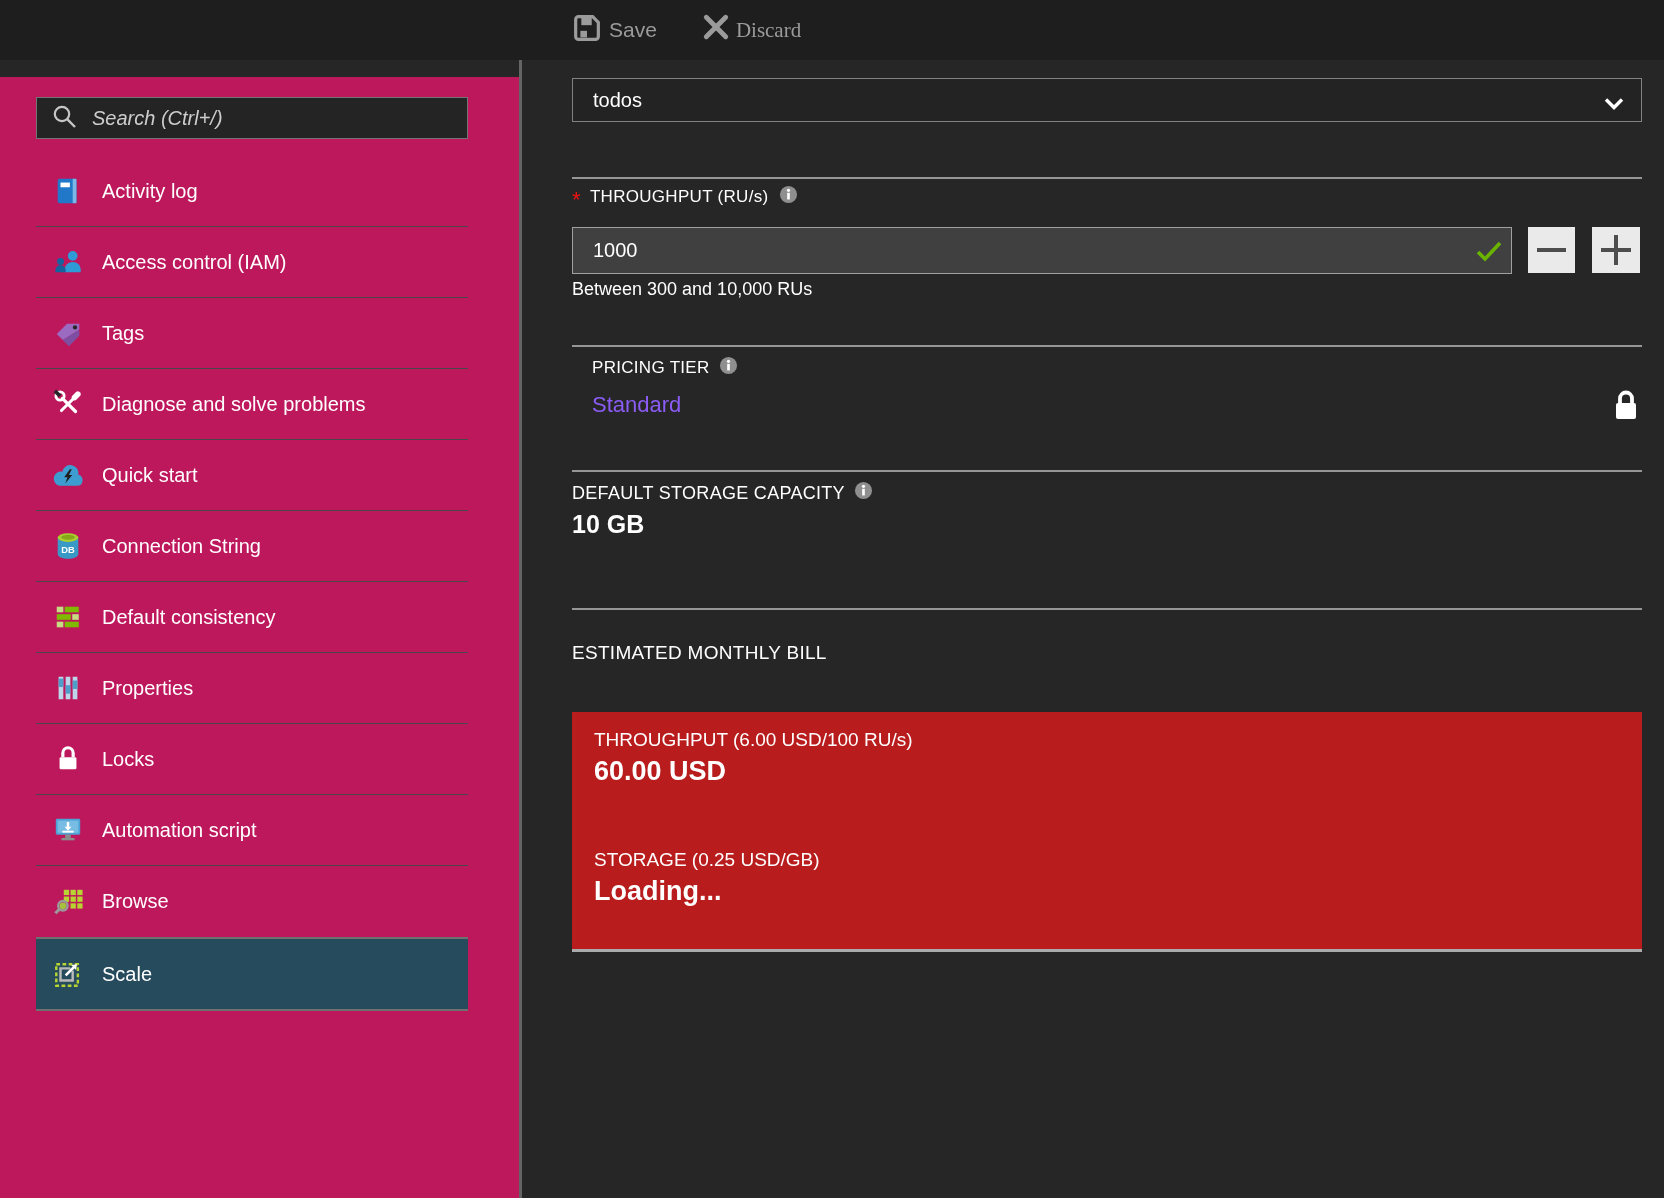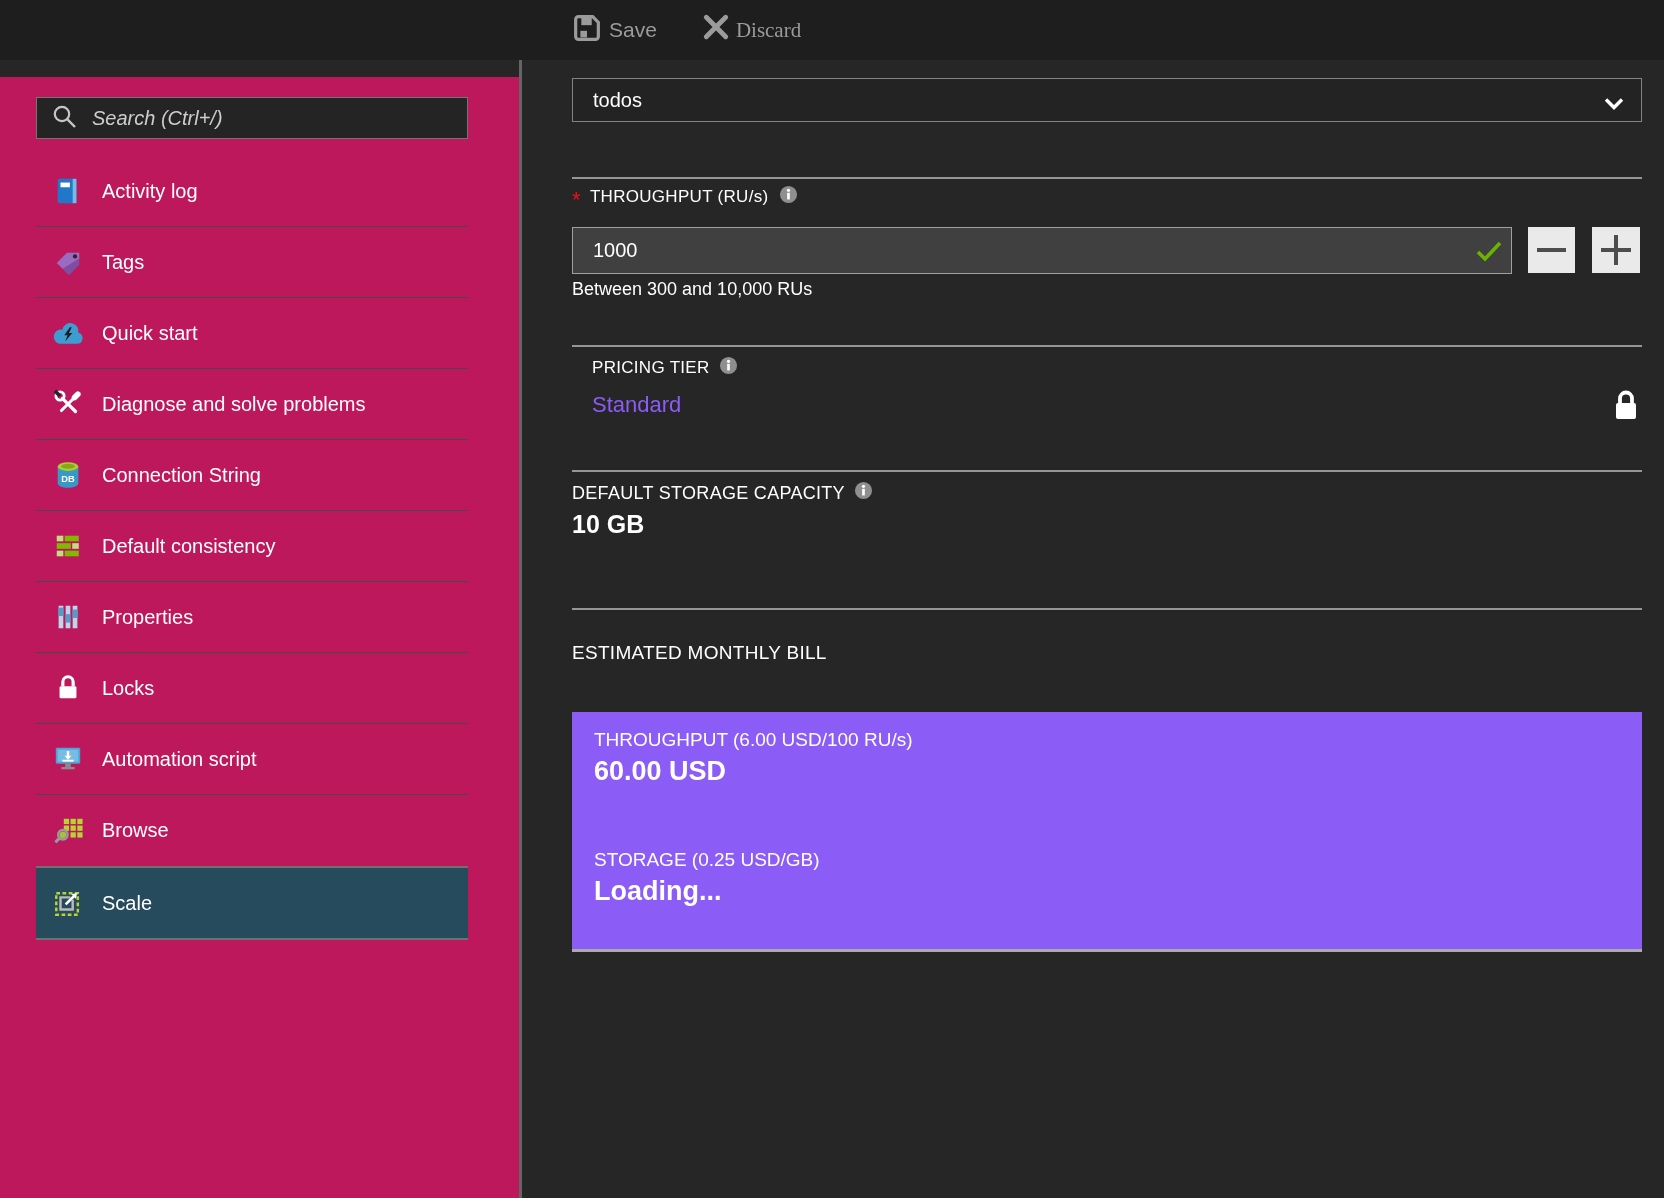--- a/index.html
+++ b/index.html
@@ -44,21 +44,21 @@
   .numinput .okmark { position:absolute; right:8px; top:13px; }
   .stepbtn { position:absolute; top:167px; width:47px; height:46px; background:#eaeaea; display:flex; align-items:center; justify-content:center; cursor:pointer; }
 
   .hint { position:absolute; left:0; top:219px; font-size:18px; color:#fff; }
 
   .bigval { position:absolute; font-size:22px; color:#8b5cf6; }
   .boldval { position:absolute; font-size:25px; font-weight:700; color:#fff; }
 
   .lockwrap { position:absolute; right:2px; top:328px; }
 
-  .billpanel { position:absolute; left:0; top:652px; width:1070px; height:240px; background:#8b5cf6; border-bottom:3px solid #ababab; }
+  .billpanel { position:absolute; left:0; top:652px; width:1070px; height:240px; background:#b91c1c; border-bottom:3px solid #ababab; }
   .billpanel .blabel { position:absolute; left:22px; font-size:19px; color:#fff; }
   .billpanel .bvalue { position:absolute; left:22px; font-size:27px; font-weight:700; color:#fff; }
 </style>
 </head>
 <body>
 
 <div class="screen">
 
   <div class="topband">
     <div class="toolbar">
@@ -101,53 +101,64 @@
         <span class="ic">
           <svg width="30" height="30" viewBox="0 0 32 32">
             <rect x="5" y="3" width="20" height="26" rx="2" fill="#2178c9"></rect>
             <rect x="21" y="3" width="4" height="26" fill="#7ab8e8"></rect>
             <rect x="8" y="7" width="10" height="5" fill="#fff"></rect>
           </svg>
         </span>
         <span class="lbl">Activity log</span>
       </div>
 
+      <div class="navrow">
+        <span class="ic">
+          <svg width="31" height="30" viewBox="0 0 32 32">
+            <circle cx="20.5" cy="9.5" r="5.2" fill="#2e9bd6"></circle>
+            <path d="M12,27 v-3.5 a8.5,7.5 0 0 1 17,0 V27 z" fill="#2e9bd6"></path>
+            <circle cx="7.5" cy="15.5" r="3.7" fill="#15639e"></circle>
+            <path d="M2,27 v-2.5 a5.5,5 0 0 1 11,0 V27 z" fill="#15639e"></path>
+          </svg>
+        </span>
+        <span class="lbl">Access control (IAM)</span>
+      </div>
 
       <div class="navrow">
         <span class="ic">
           <svg width="30" height="30" viewBox="0 0 32 32">
             <polygon points="4,17 15,6 28,6 28,12.5 10.5,23.5" fill="#9a6bc0"></polygon>
             <polygon points="4,17 10.5,23.5 28,12.5 28,19 17,30 4,17" fill="#7d4fa3"></polygon>
             <circle cx="23.5" cy="10" r="2.3" fill="#262626"></circle>
           </svg>
         </span>
         <span class="lbl">Tags</span>
-      </div>
-
-      <div class="navrow">
-        <span class="ic">
-          <svg width="32" height="26" viewBox="0 0 34 26">
-            <path d="M8,24.5 h18.5 a6,6 0 0 0 1.5,-11.8 A8.5,8.5 0 0 0 11,9.5 A6.8,6.8 0 0 0 8,24.5 z" fill="#3d9dd1"></path>
-            <polygon points="19,7 13,15.5 16.5,15.5 14,22 21.5,13 18,13 21,7" fill="#1e1e1e"></polygon>
-          </svg>
-        </span>
-        <span class="lbl">Quick start</span>
       </div>
 
       <div class="navrow">
         <span class="ic">
           <svg width="30" height="30" viewBox="0 0 32 32">
             <line x1="10" y1="10" x2="24" y2="24" stroke="#fff" stroke-width="3.4" stroke-linecap="round"></line>
             <line x1="9" y1="23" x2="23" y2="9" stroke="#fff" stroke-width="3.2" stroke-linecap="round"></line>
             <line x1="23" y1="9" x2="26.5" y2="5.5" stroke="#fff" stroke-width="6" stroke-linecap="round"></line>
             <circle cx="7.5" cy="7.5" r="4.4" fill="none" stroke="#fff" stroke-width="3"></circle>
             <line x1="7.5" y1="7.5" x2="2" y2="2" stroke="#262626" stroke-width="4"></line>
           </svg>
         </span>
         <span class="lbl">Diagnose and solve problems</span>
+      </div>
+
+      <div class="navrow">
+        <span class="ic">
+          <svg width="32" height="26" viewBox="0 0 34 26">
+            <path d="M8,24.5 h18.5 a6,6 0 0 0 1.5,-11.8 A8.5,8.5 0 0 0 11,9.5 A6.8,6.8 0 0 0 8,24.5 z" fill="#3d9dd1"></path>
+            <polygon points="19,7 13,15.5 16.5,15.5 14,22 21.5,13 18,13 21,7" fill="#1e1e1e"></polygon>
+          </svg>
+        </span>
+        <span class="lbl">Quick start</span>
       </div>
 
 
       <div class="navrow">
         <span class="ic">
           <svg width="30" height="30" viewBox="0 0 32 32">
             <path d="M5,7 v17.5 c0,2.9 4.9,5.2 11,5.2 s11,-2.3 11,-5.2 V7 z" fill="#3999c6"></path>
             <ellipse cx="16" cy="7" rx="11" ry="4.6" fill="#aacf2f"></ellipse>
             <ellipse cx="16" cy="6.6" rx="7.2" ry="2.7" fill="#86a818"></ellipse>
             <text x="16" y="23.5" font-size="10" font-weight="bold" fill="#fff" text-anchor="middle">DB</text>

